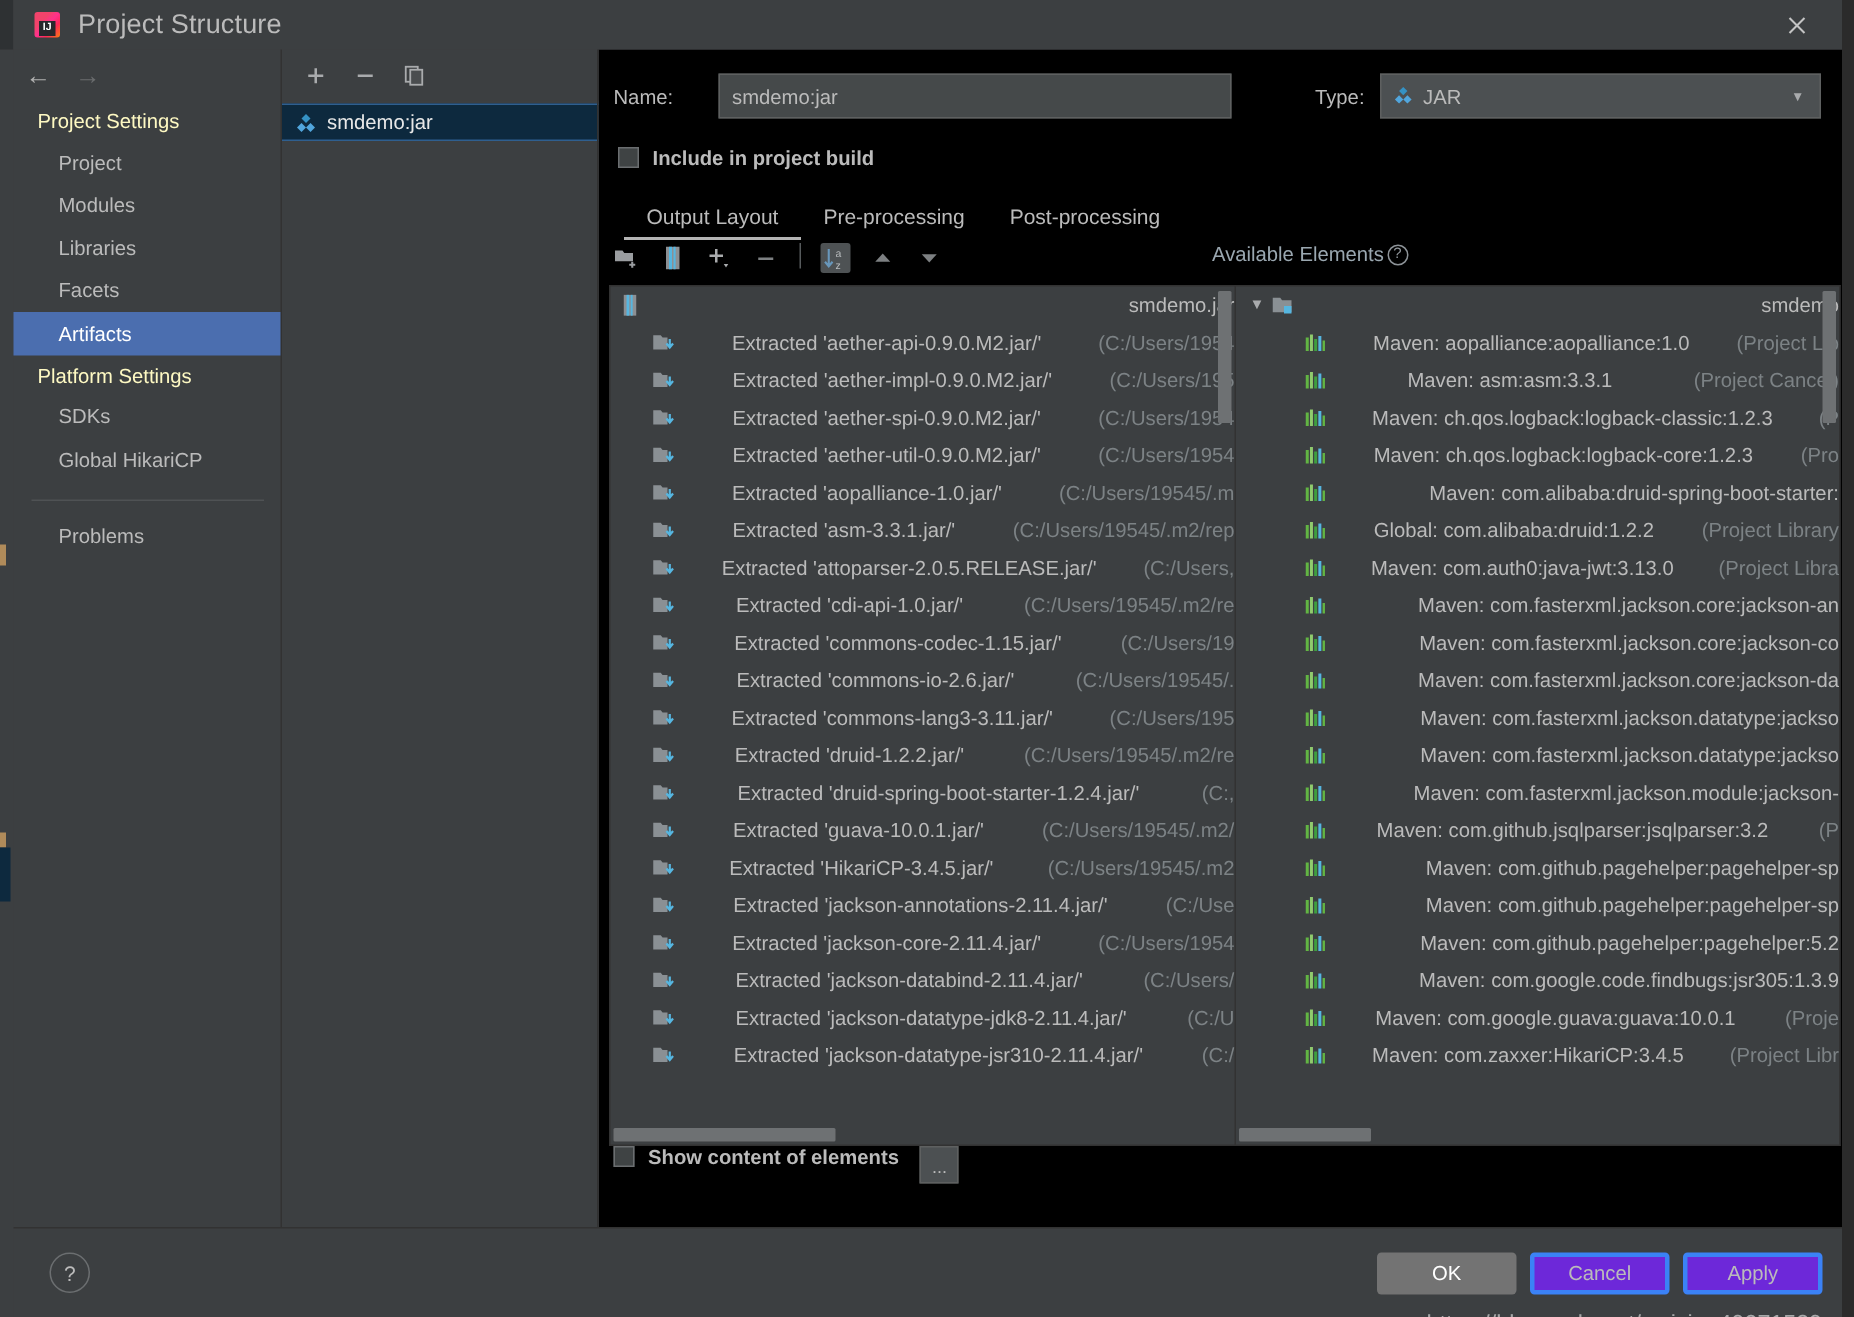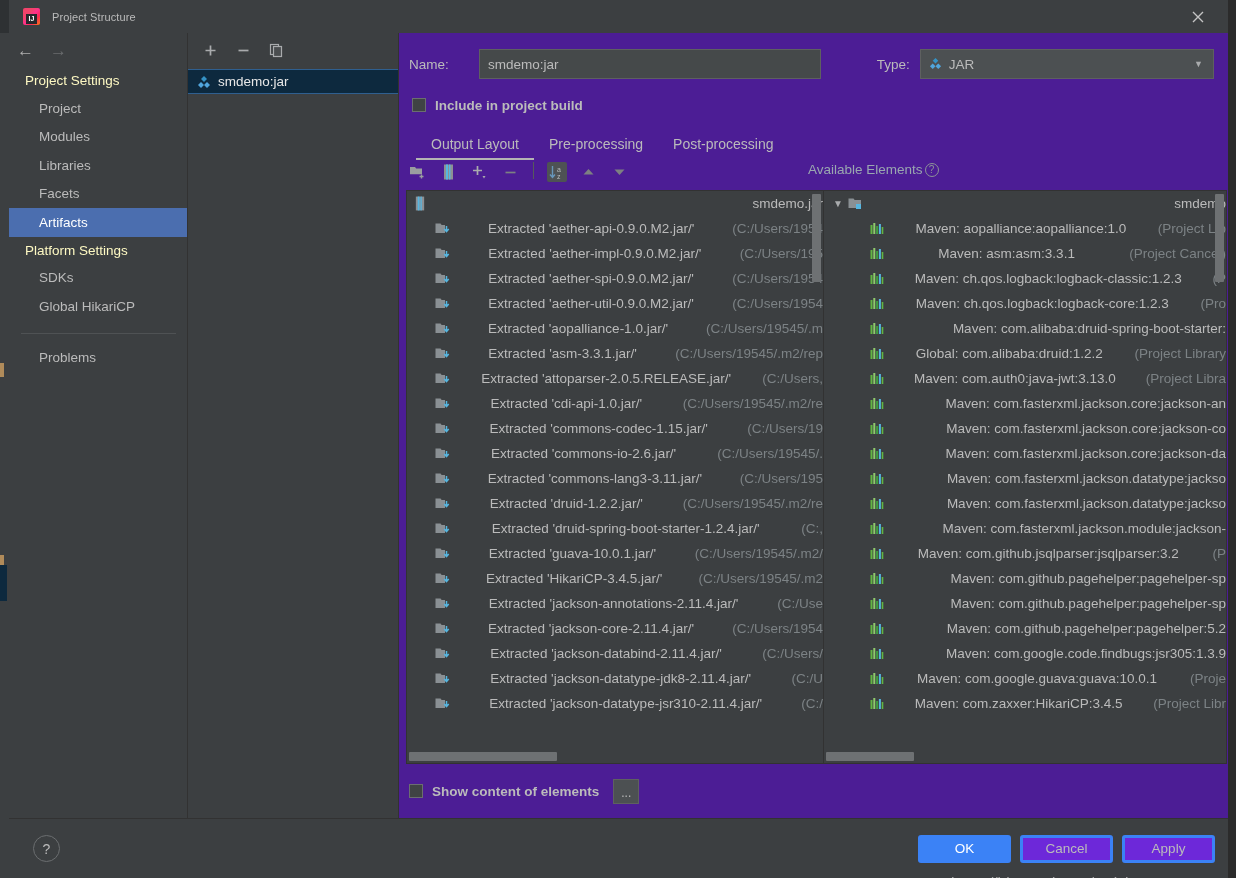--- a/index.html
+++ b/index.html
@@ -48,21 +48,21 @@
     border-radius: 2px; overflow: hidden;
     background: linear-gradient(135deg,#f2436b 0%, #f2436b 32%, #ff318c 50%, #fe2857 70%, #f97a12 100%);
   }
   .app-icon::after {
     content: "IJ"; position: absolute; left: 3px; bottom: 1px;
     width: 11px; height: 10px; background: #27282c; color: #fff;
     font-size: 7px; line-height: 10px; text-align: center;
     font-family: "Liberation Sans", sans-serif; font-weight: bold;
   }
   .title-text {
-    margin-left: 12px; color: #bbbbbb; font-size: 11px; letter-spacing: .1px;
+    margin-left: 12px; color: #bbbbbb; font-size: 18px; letter-spacing: .1px;
   }
   .close-btn {
     position: absolute; right: 11px; top: 0; width: 38px; height: 33px;
     display: flex; align-items: center; justify-content: center;
     color: #c4c4c4; font-size: 18px; cursor: pointer; line-height: 1;
   }
   .close-btn svg { display: block; }
 
   
   .dialog-body { flex: 1 1 auto; display: flex; min-height: 0; }
@@ -103,21 +103,21 @@
   }
   .artifact-row.selected { background: #0d293e; color: #e8e8e8; border: 1px solid #2f5f8f; border-left: none; border-right: none; }
   .artifact-col-edge {
     position: absolute; right: 0; top: 0; width: 1px; height: 100%; background: #323232;
   }
 
   
   .ic-jar-diamond { width: 14px; height: 14px; flex: none; }
 
   
-  .editor { flex: 1 1 auto; display: flex; flex-direction: column; min-width: 0; background: #4c1d95; }
+  .editor { flex: 1 1 auto; display: flex; flex-direction: column; min-width: 0; background: #000000; }
 
   .form-row { display: flex; align-items: center; height: 30px; margin-top: 16px; padding: 0 14px 0 10px; }
   .lbl { color: #bbbbbb; font-size: 13.5px; flex: none; }
 
   .text-field {
     background: #45494a; border: 1px solid #5e6060; height: 30px;
     color: #bbbbbb; font-size: 13.5px; display: flex; align-items: center;
     padding: 0 8px; cursor: text;
   }
   .combo {
@@ -184,21 +184,21 @@
 
   .vscroll {
     position: absolute; right: 2px; width: 9px; background: #6e7173; border-radius: 1px;
   }
   .hscroll {
     position: absolute; bottom: 2px; height: 9px; background: #6e7173; border-radius: 1px;
   }
 
   
   .editor-bottom {
-    height: 54px; flex: none; display: flex; align-items: center;
+    height: 54px; flex: none; display: flex; 
     padding-left: 10px; gap: 14px;
   }
   .dots-btn {
     min-width: 26px; height: 25px; background: #4c5052; border: 1px solid #5e6060;
     color: #bbbbbb; font-size: 12px; display: flex; align-items: flex-end;
     justify-content: center; padding-bottom: 3px; cursor: pointer;
   }
 
   
   .footer {
@@ -210,21 +210,21 @@
     width: 27px; height: 27px; border-radius: 50%; border: 1px solid #6b6e70;
     color: #bbbbbb; font-size: 14px; display: flex; align-items: center;
     justify-content: center; margin-left: 24px; cursor: pointer;
   }
   .footer-buttons { position: absolute; right: 13px; display: flex; gap: 9px; }
   .btn {
     width: 93px; height: 28px; border-radius: 3px;
     display: flex; align-items: center; justify-content: center;
     font-size: 13.5px; cursor: pointer; border: none;
   }
-  .btn.primary { background: #3b82f6; color: #ffffff; }
+  .btn.primary { background: #737373; color: #ffffff; }
   .btn.secondary { background: #6d28d9; color: #bbbbbb; border: 3px solid #3b82f6; }
 
   
   .watermark {
     position: absolute; left: 951px; top: 874px; color: #e9e9e9; opacity: .62;
     font-size: 15.5px; white-space: nowrap; pointer-events: none;
     font-family: "Liberation Sans", sans-serif;
   }
 
   

